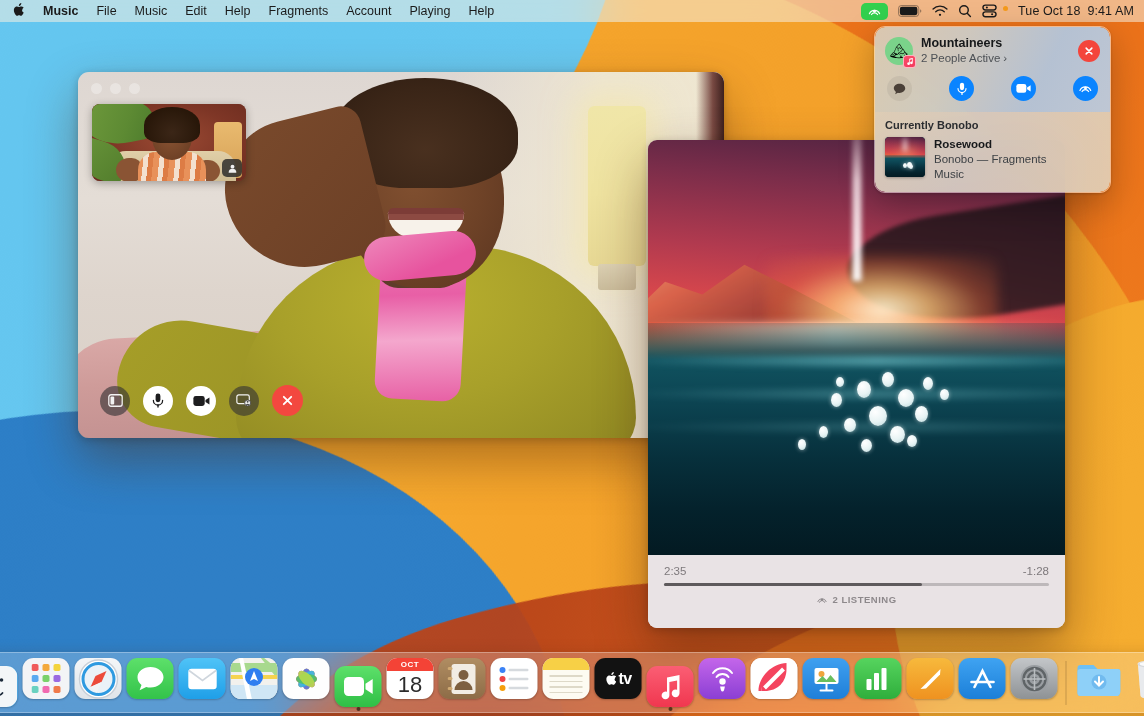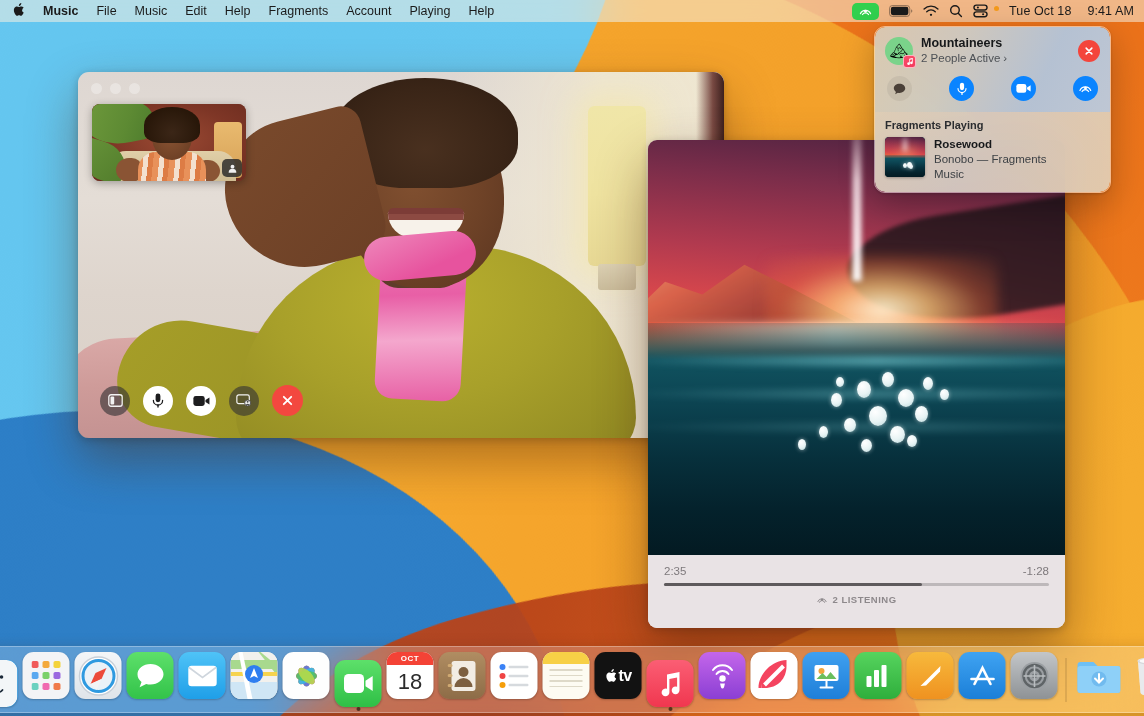--- a/index.html
+++ b/index.html
@@ -103,21 +103,21 @@
   .menubar-right {
     margin-left: auto; display: flex; align-items: center; gap: 10px;
     padding-right: 4px;
   }
   .mb-icon { display: flex; align-items: center; justify-content: center; }
   .shareplay-chip {
     width: 27px; height: 17px; border-radius: 5px;
     background: #32d04e;
     display: flex; align-items: center; justify-content: center;
   }
-  .mb-clock { font-size: 12.5px; letter-spacing: .1px; display: flex; gap: 16px; }
+  .mb-clock { font-size: 12.5px; letter-spacing: .1px; display: flex; gap: 7px; }
   .cc-dot {
     width: 5px; height: 5px; border-radius: 50%; background: #f59b1b;
     margin-left: -4px; align-self: flex-start; margin-top: 3px;
   }
 
   
   .ft-window {
     position: absolute;
     left: 78px; top: 72px; width: 646px; height: 366px;
     border-radius: 11px;
@@ -451,21 +451,21 @@
     border-radius: 17px;
     background: rgba(255,255,255,.22);
     backdrop-filter: blur(28px);
     -webkit-backdrop-filter: blur(28px);
     border: .5px solid rgba(255,255,255,.3);
     box-shadow: 0 4px 16px rgba(80,40,10,.28);
     z-index: 40;
   }
   .dock-item { position: relative; width: 47px; display: flex; flex-direction: column; align-items: center; cursor: pointer; }
   .dock-icon {
-    width: 47px; height: 47px; border-radius: 11px;
+    width: 47px; height: 41px; border-radius: 11px;
     overflow: hidden; position: relative;
     display: flex; align-items: center; justify-content: center;
     box-shadow: 0 1px 2px rgba(0,0,0,.22);
     font-size: 26px; line-height: 1;
   }
   .run-dot {
     position: absolute; bottom: -4px; left: 50%; transform: translateX(-50%);
     width: 4px; height: 4px; border-radius: 50%; background: rgba(50,30,15,.75);
   }
   .dock-sep { width: 1px; height: 44px; background: rgba(90,60,30,.3); margin: 0 3px; align-self: center; }
@@ -728,21 +728,21 @@
           <svg width="15" height="13" viewBox="0 0 17 14" fill="none" stroke="#fff" stroke-width="1.4" stroke-linecap="round">
             <path d="M2.2 9.2a6.6 6.6 0 0 1 12.2 0"></path>
             <path d="M4.6 10.4a4.2 4.2 0 0 1 7.4 0"></path>
             <circle cx="8.5" cy="6.4" r="1.7" fill="#fff" stroke="none"></circle>
           </svg>
         </button>
       </div>
     </div>
 
     <div class="pop-bottom">
-      <div class="pop-section">Fragments Playing</div>
+      <div class="pop-section">Currently Bonobo</div>
       <div class="np-row">
         <div class="np-art">
           <div class="art-sky" style="border-radius:4px"></div>
           <div class="art-glow" style="left:24%;top:26%;width:58%;height:20%"></div>
           <div class="art-beam" style="width:3px"></div>
           <div class="art-water"></div>
           <div class="bubble" style="left:45%;top:64%;width:4px;height:5px"></div>
           <div class="bubble" style="left:54%;top:61%;width:5px;height:6px"></div>
           <div class="bubble" style="left:60%;top:66%;width:4px;height:5px"></div>
         </div>

